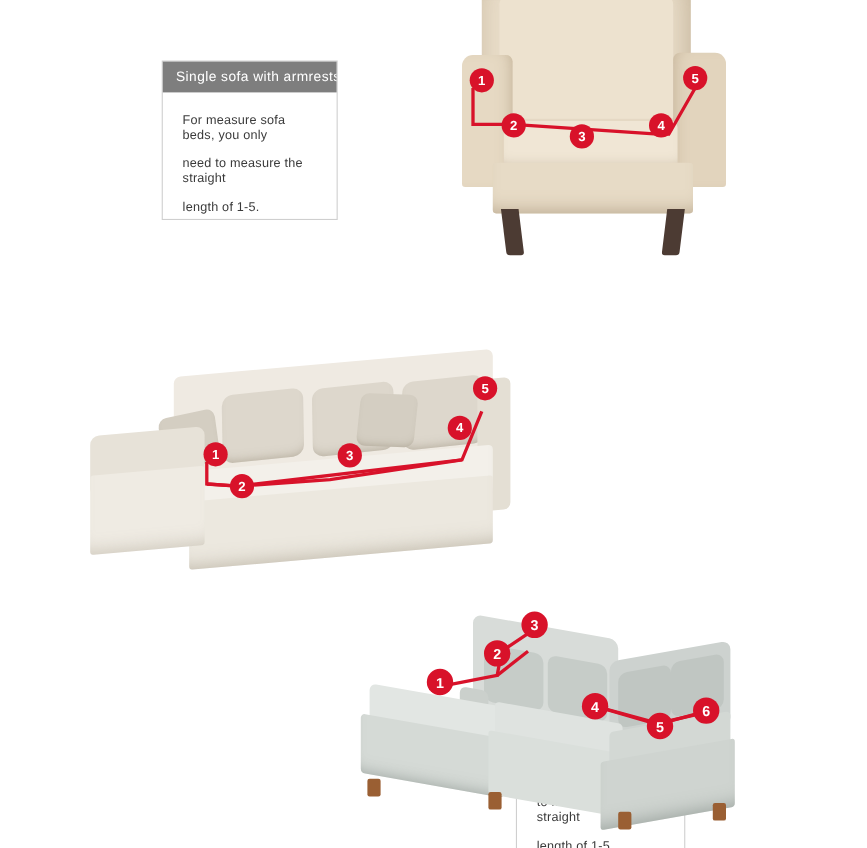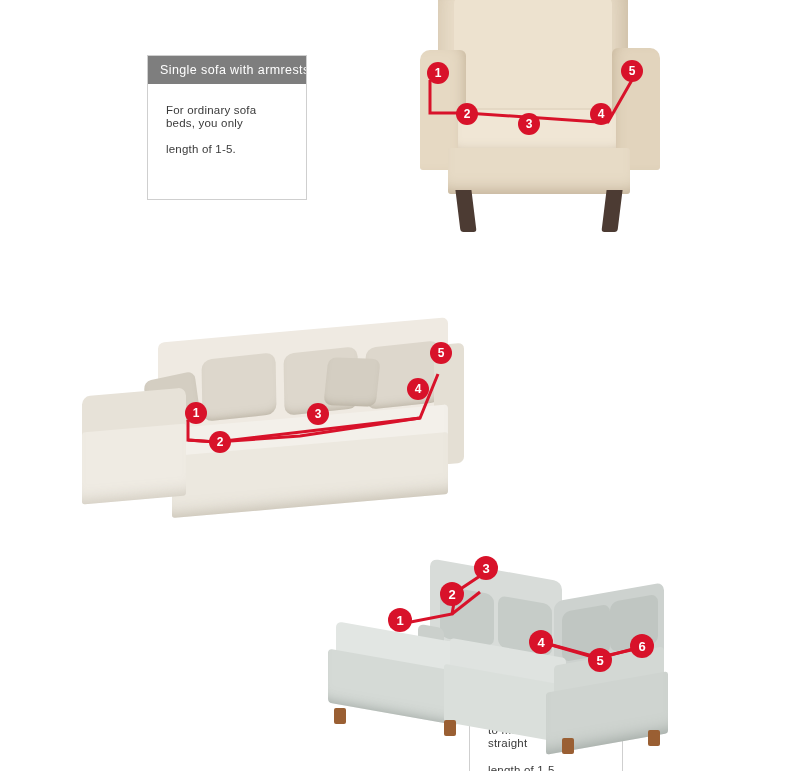--- a/index.html
+++ b/index.html
@@ -264,21 +264,22 @@
 
   <div class="marker" style="left:427px; top:62px;">1</div>
   <div class="marker" style="left:456px; top:103px;">2</div>
   <div class="marker" style="left:518px; top:113px;">3</div>
   <div class="marker" style="left:590px; top:103px;">4</div>
   <div class="marker" style="left:621px; top:60px;">5</div>
 
   <div class="card" id="card-single">
     <div class="card-header">Single sofa with armrests</div>
     <div class="card-body">
-      <p>For ordinary sofa beds, you only</p>
+      <p>For measure sofa beds, you only</p>
+      <p>need to measure the straight</p>
       <p>length of 1-5.</p>
     </div>
   </div>
 </div>
 
 <div class="section" id="section-2">
 
   <div class="sofa" id="sofa-multi">
     <div class="ms-backwall"></div>
     <div class="ms-cush ms-c1"></div>

